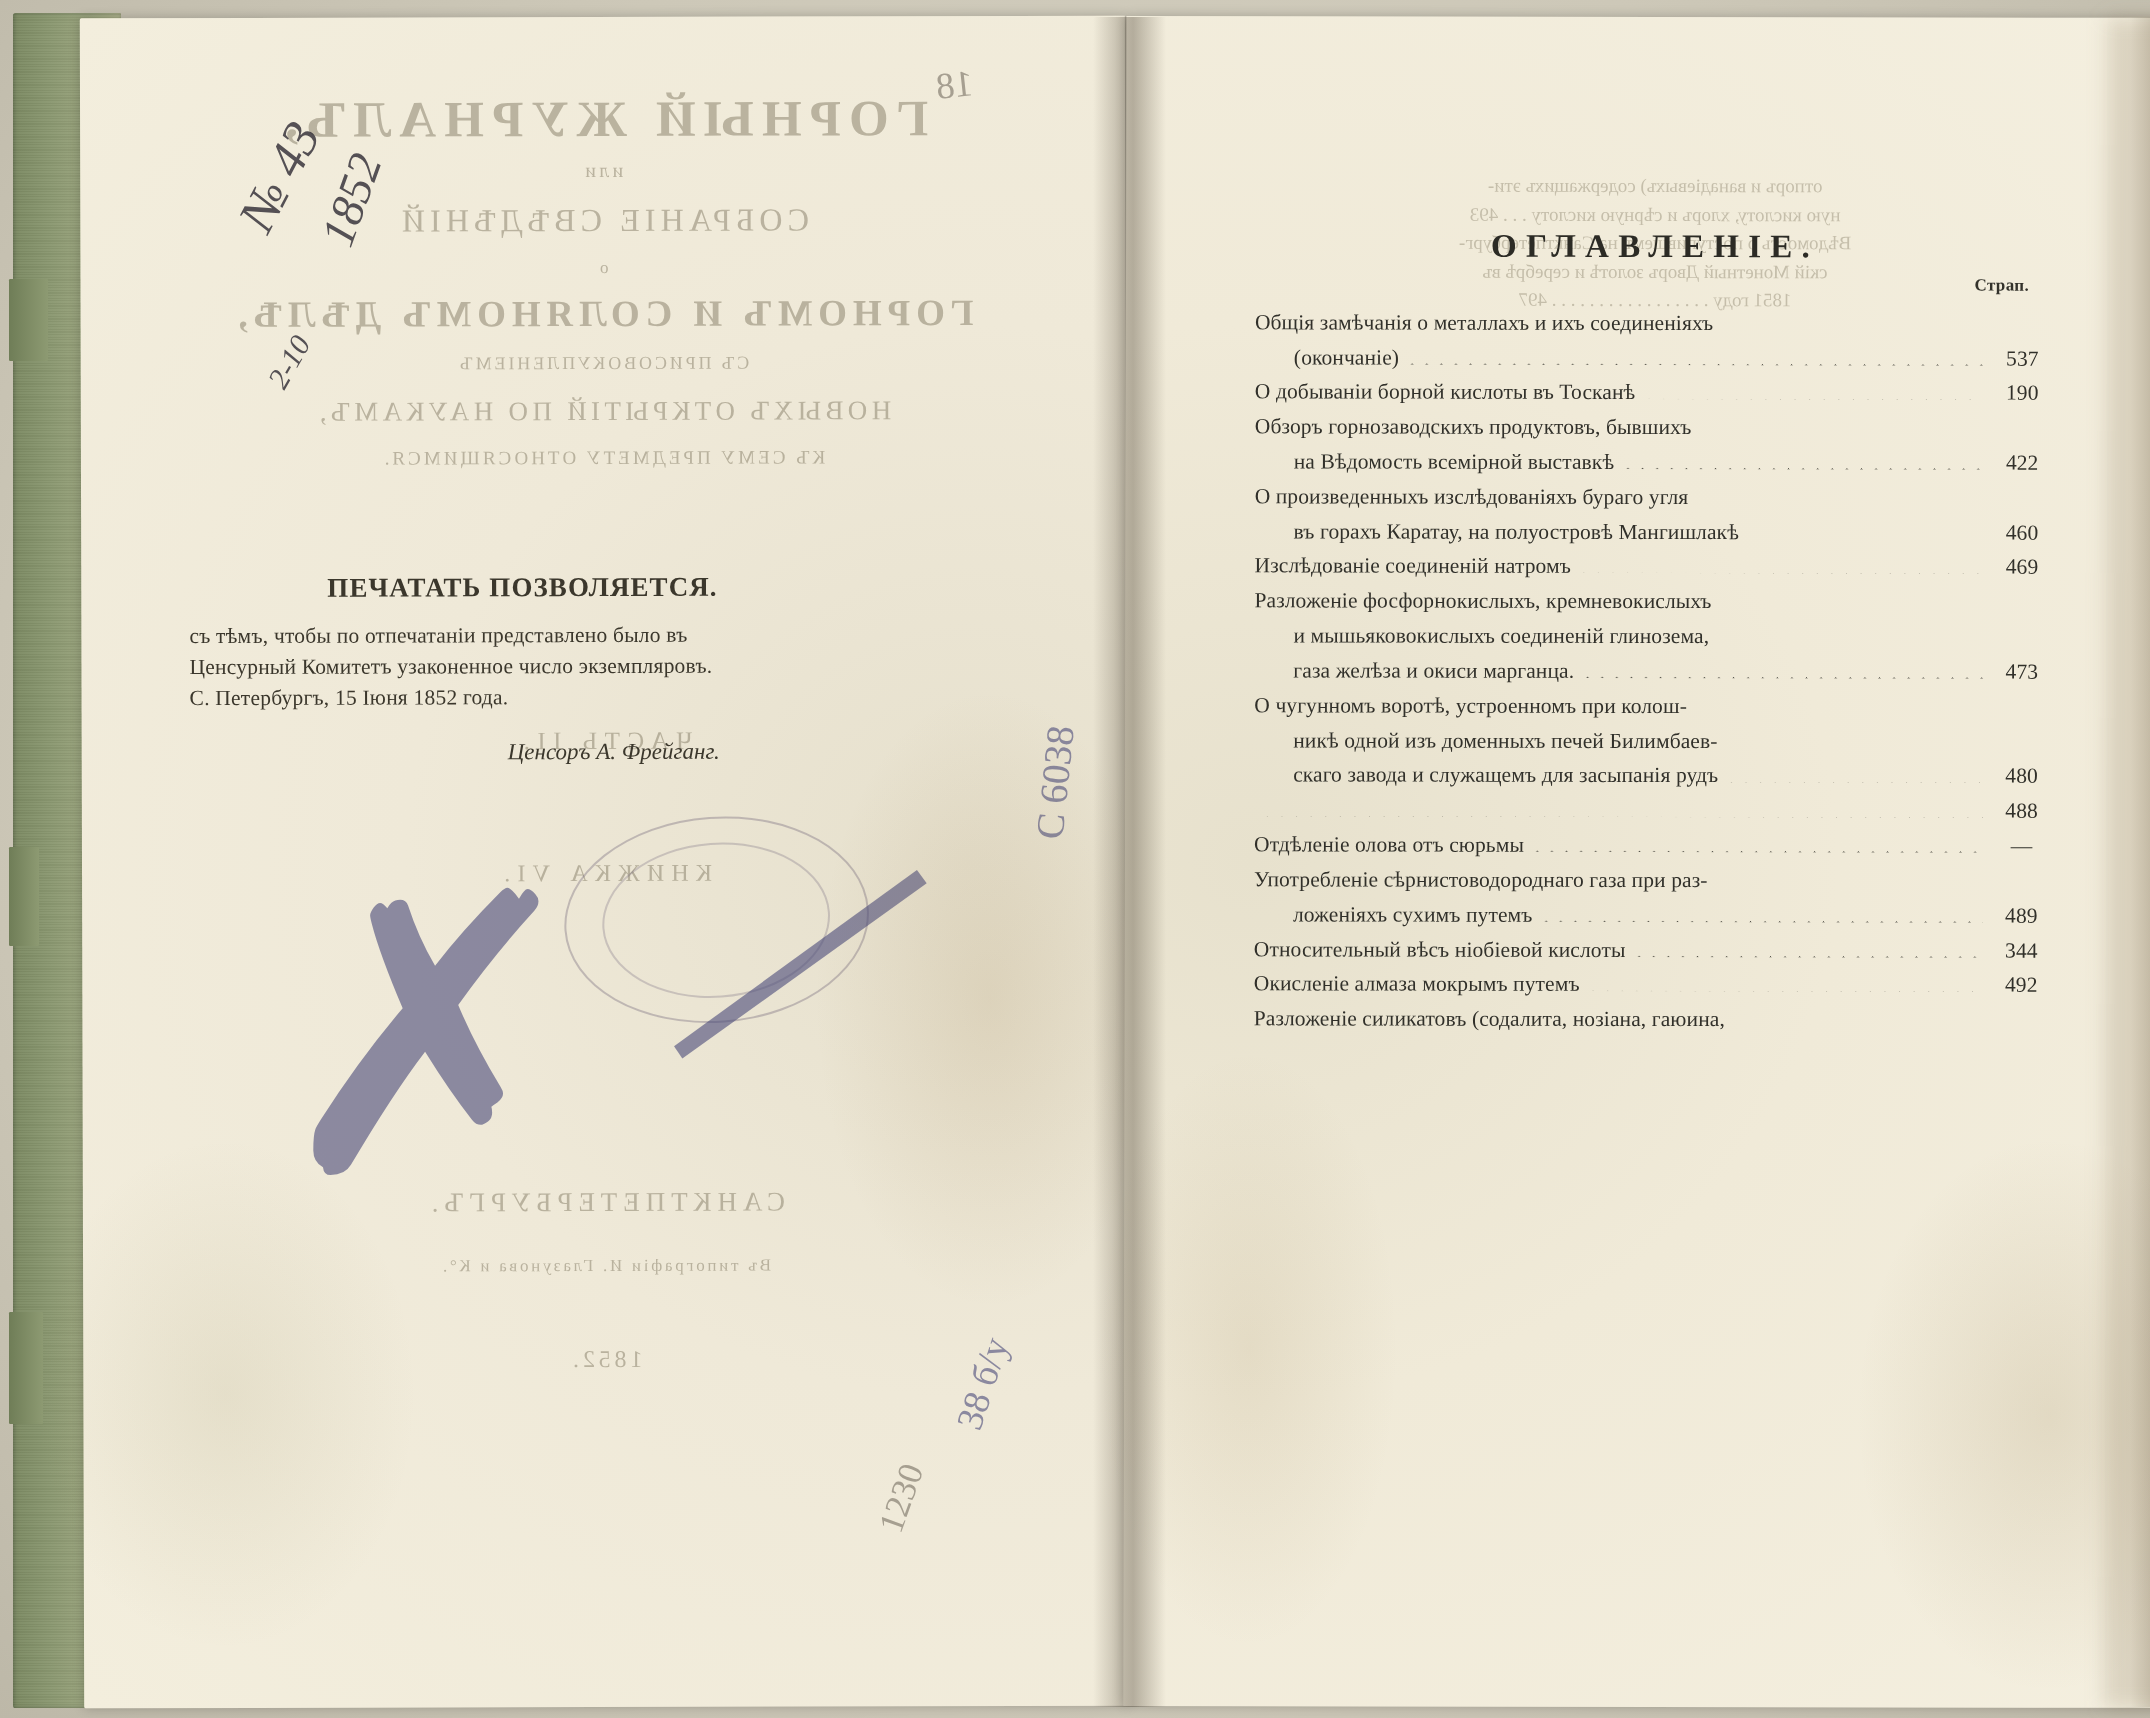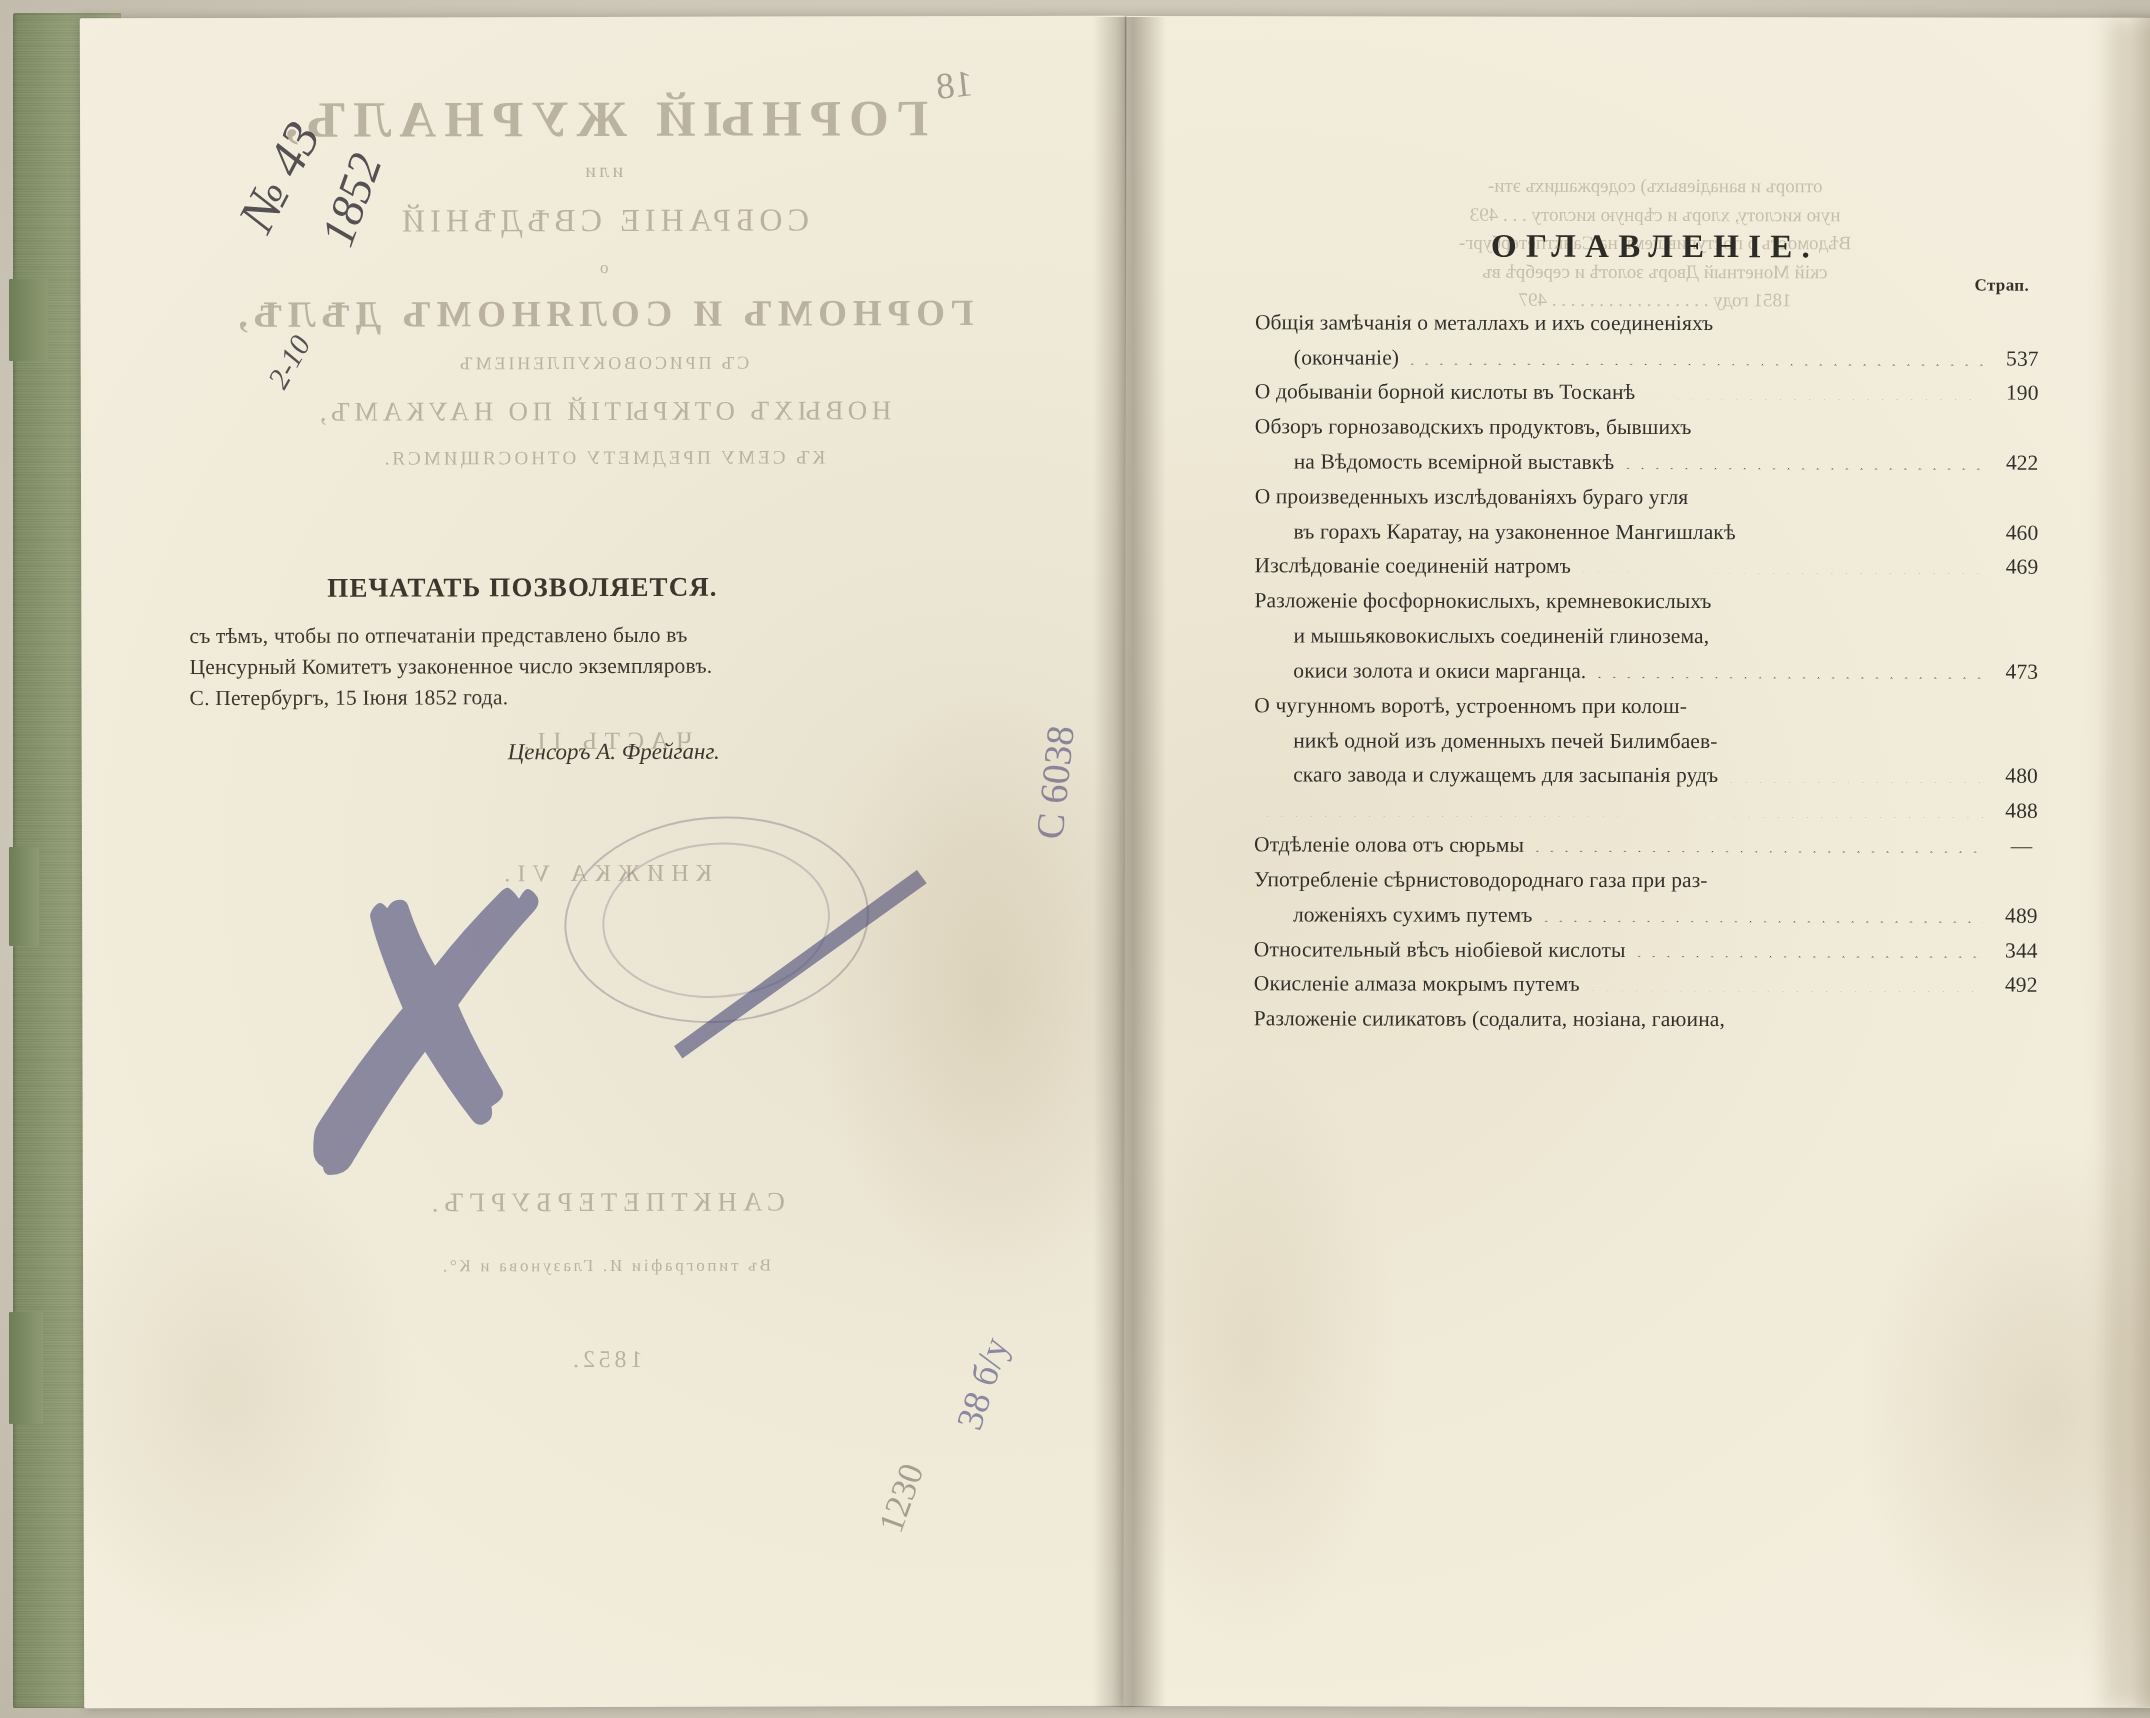--- a/index.html
+++ b/index.html
@@ -367,21 +367,21 @@
                 <span class="dots"></span>
                 <span class="pg">422</span>
               </div>
           </div>
 
           <div class="toc-entry">
             <div class="toc-row nodots">
                 <span class="txt">О произведенныхъ  изслѣдованiяхъ  бураго  угля</span>
               </div>
             <div class="toc-row cont nodots">
-                <span class="txt">въ горахъ Каратау, на узаконенное Мангишлакѣ</span>
+                <span class="txt">въ горахъ Каратау, на полуостровѣ Мангишлакѣ</span>
                 <span class="dots"></span>
                 <span class="pg">460</span>
               </div>
           </div>
 
           <div class="toc-entry">
             <div class="toc-row">
                 <span class="txt">Изслѣдованiе соединенiй натромъ</span>
                 <span class="dots"></span>
                 <span class="pg">469</span>
@@ -389,21 +389,21 @@
           </div>
 
           <div class="toc-entry">
             <div class="toc-row nodots">
                 <span class="txt">Разложенiе  фосфорнокислыхъ,  кремневокислыхъ</span>
               </div>
             <div class="toc-row cont nodots">
                 <span class="txt">и мышьяковокислыхъ  соединенiй  глинозема,</span>
               </div>
             <div class="toc-row cont">
-                <span class="txt">окиси золота и окиси марганца.</span>
+                <span class="txt">газа желѣза и окиси марганца.</span>
                 <span class="dots"></span>
                 <span class="pg">473</span>
               </div>
           </div>
 
           <div class="toc-entry">
             <div class="toc-row nodots">
                 <span class="txt">О чугунномъ  воротѣ,  устроенномъ  при  колош-</span>
               </div>
             <div class="toc-row cont nodots">

